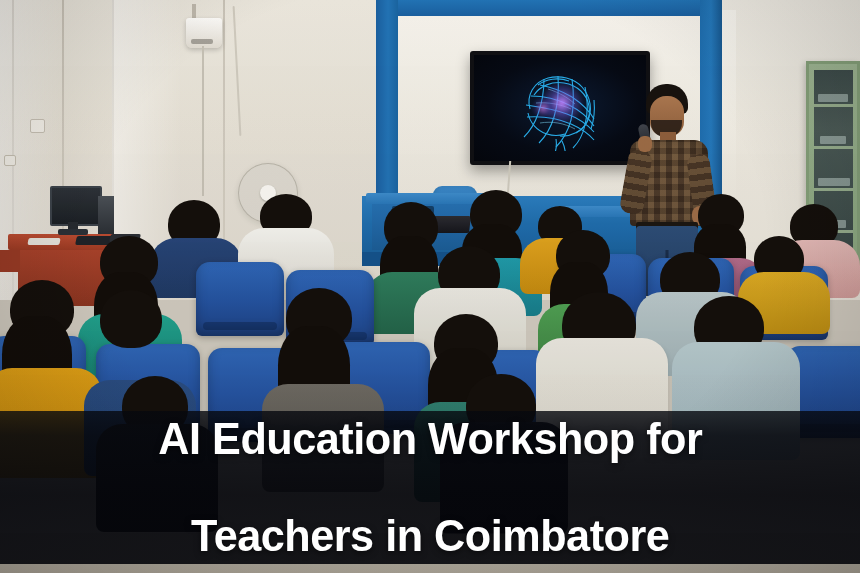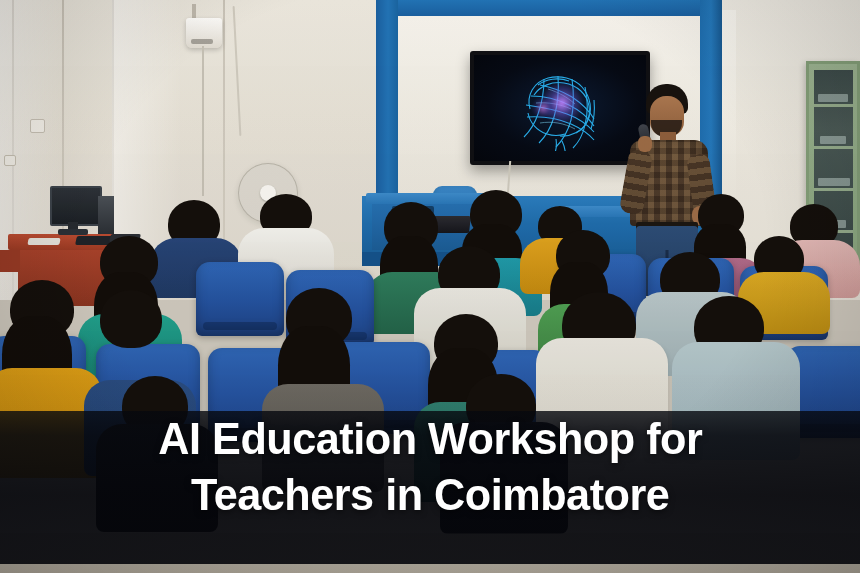--- a/index.html
+++ b/index.html
@@ -459,21 +459,21 @@
     width: 860px;
     height: 153px;
     background: linear-gradient(180deg,
         rgba(6,8,14,.80) 0%,
         rgba(6,8,14,.90) 16%,
         rgba(5,6,11,.93) 55%,
         rgba(5,6,11,.90) 100%);
     display: flex;
     flex-direction: column;
     align-items: center;
-    justify-content: flex-start;
+    justify-content: space-between;
   }
   .title-line {
     color: #ffffff;
     font-family: "Liberation Sans", sans-serif;
     font-weight: 700;
     font-size: 45px;
     line-height: 1.24;
     letter-spacing: -0.5px;
     text-align: center;
     white-space: nowrap;

